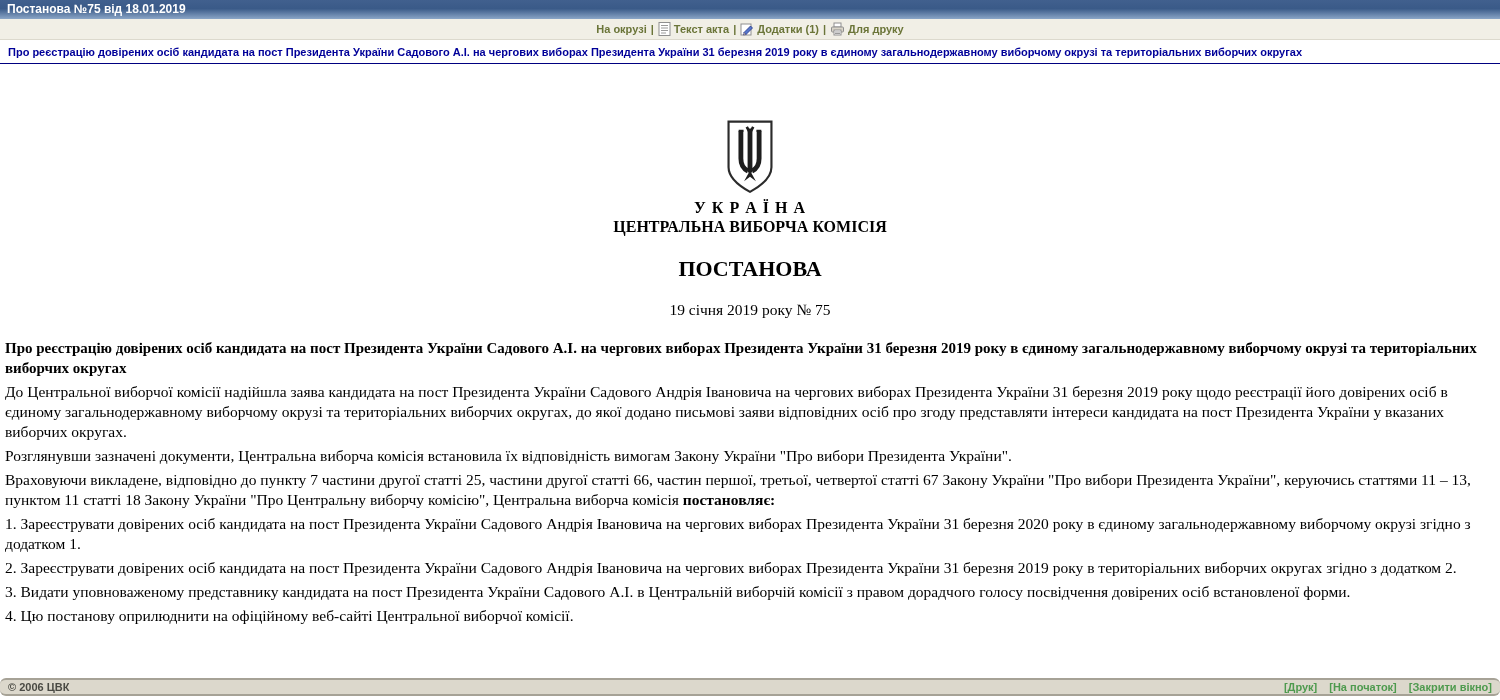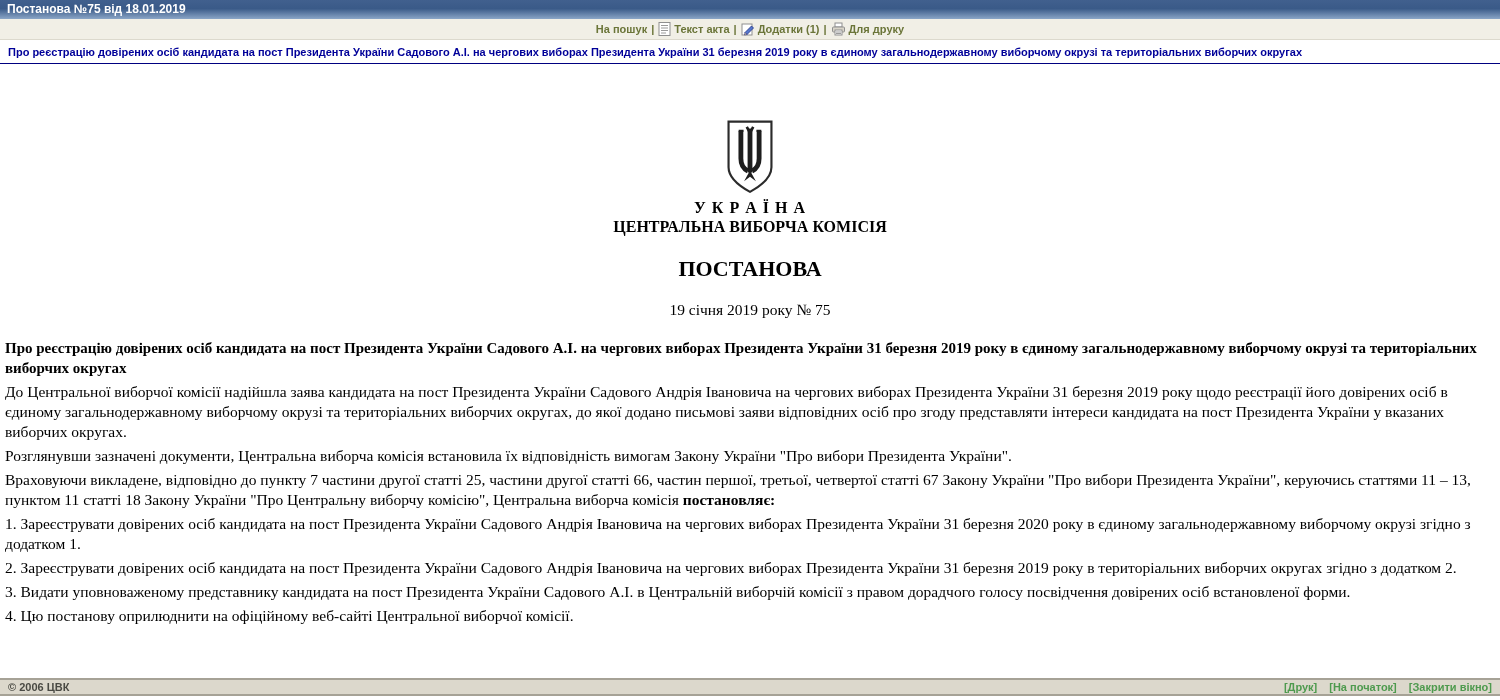--- a/index.html
+++ b/index.html
@@ -45,38 +45,38 @@
   .doc-type { text-align:center; font-size:22px; font-weight:bold; margin-top:20px; }
   .date-line { text-align:center; font-size:15.5px; margin-top:19px; }
   .doc-title { font-size:15px; font-weight:bold; margin-top:19px; line-height:20px; }
   .para { font-size:15.5px; margin-top:4px; line-height:20px; }
   .para .bold { font-weight:bold; }
   
   .footer {
     position:absolute; left:0; right:0; bottom:4px; height:18px;
     background:#dcd8cc; border-top:2px solid #a6a296; border-bottom:2px solid #a6a296;
     display:flex; justify-content:space-between; align-items:center;
-    padding:0 8px; font-size:11px; font-weight:bold;
+    padding:0 8px; font-size:11px; font-weight:bold;border-radius:6px;
   }
   .copyright { color:#4a4a44; }
   .footer-links { display:flex; gap:12px; }
   .footer-link { color:#4e9a4e; cursor:pointer; text-decoration:none; }
 </style>
 </head>
 <body>
 
 <div class="window">
 
   <div class="titlebar">
     <span>Постанова №75 від 18.01.2019</span>
   </div>
 
   <div class="toolbar">
     <span class="tool-link">
-      <span>На пошук</span>
+      <span>На окрузі</span>
     </span>
     <span class="tool-sep">|</span>
     <span class="tool-link">
       <span class="tool-icon">
         <svg width="13" height="14" viewBox="0 0 13 14">
             <rect x="1" y="0.5" width="11" height="13" fill="#ffffff" stroke="#8f8f8f"></rect>
             <line x1="3" y1="3.5" x2="10" y2="3.5" stroke="#9a9a9a"></line>
             <line x1="3" y1="6" x2="10" y2="6" stroke="#9a9a9a"></line>
             <line x1="3" y1="8.5" x2="10" y2="8.5" stroke="#9a9a9a"></line>
             <line x1="3" y1="11" x2="8" y2="11" stroke="#9a9a9a"></line>

